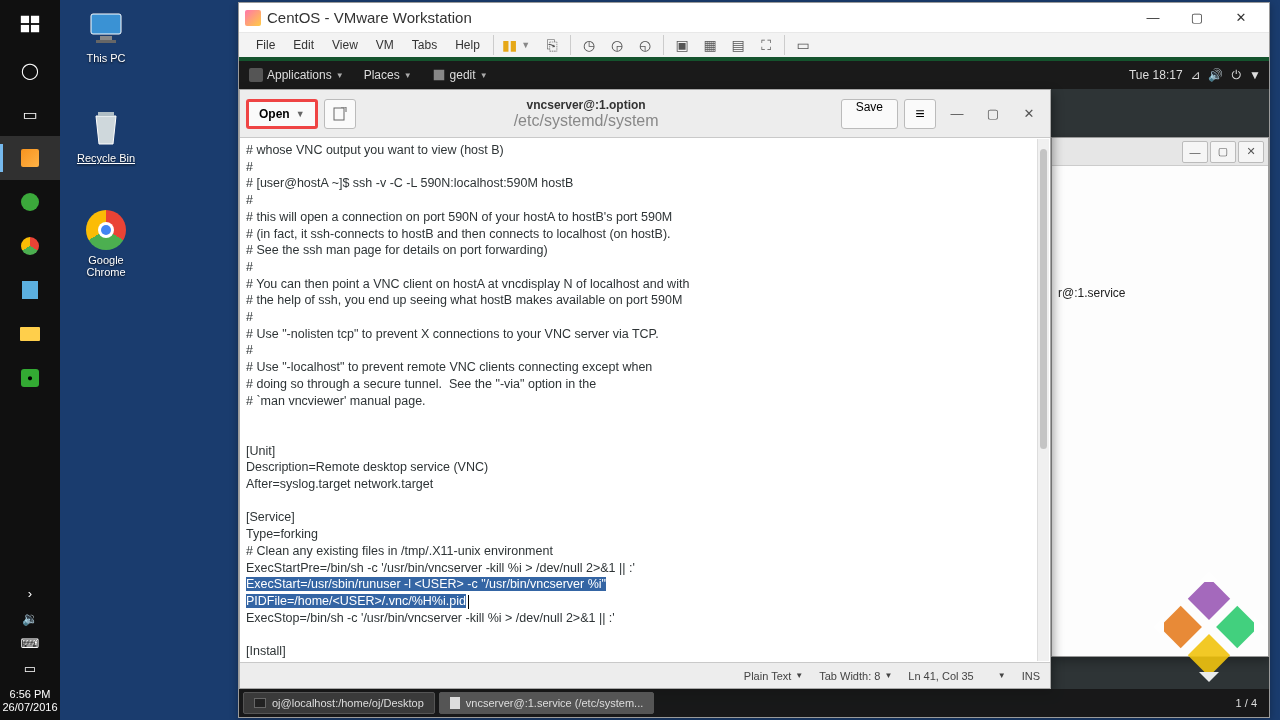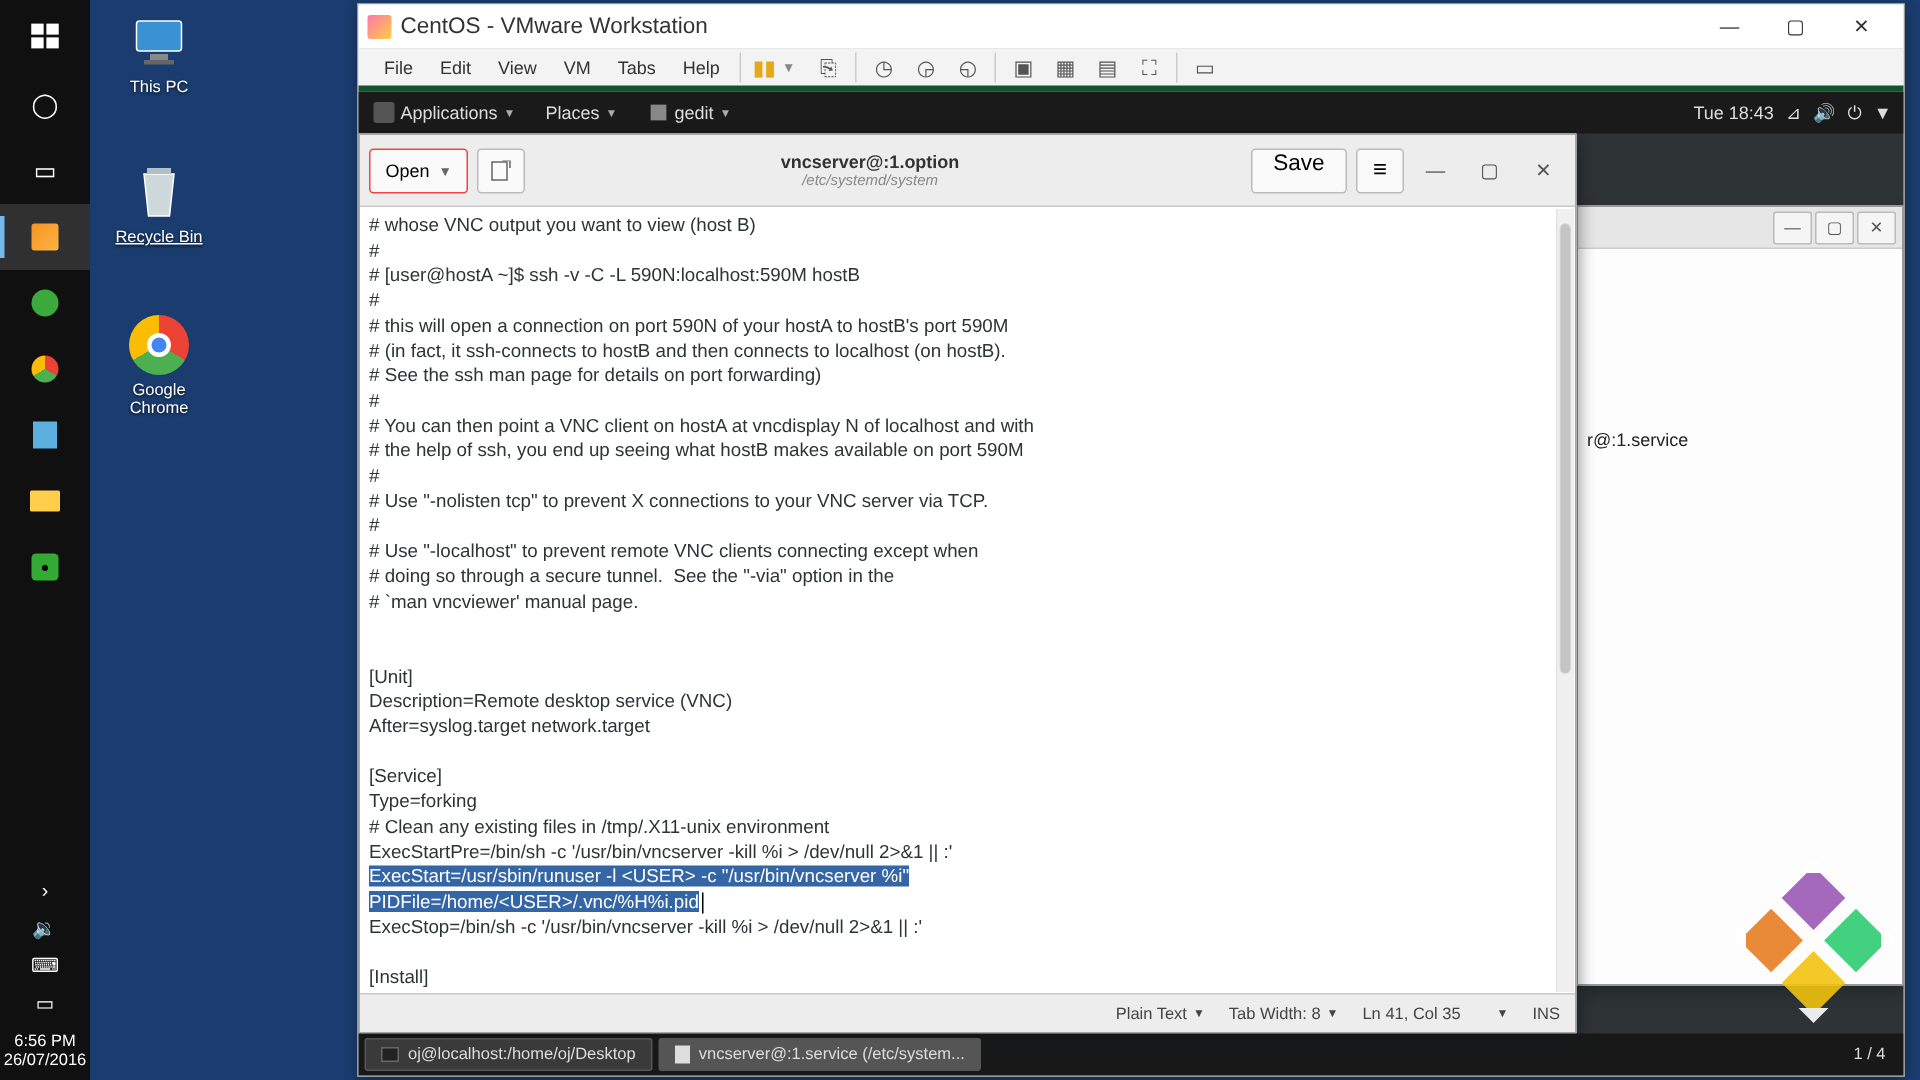--- a/index.html
+++ b/index.html
@@ -44,26 +44,26 @@
 .gnome-top .gitem { padding: 0 10px; height:28px; display:flex; align-items:center; gap:4px; cursor:pointer;}
 .gnome-top .gitem .gcaret { font-size:8px; color:#aaa;}
 .gnome-top .gitem.app { font-weight:400;}
 .gnome-top .gright { margin-left:auto; display:flex; align-items:center; gap:8px; padding-right:8px;}
 .gnome-top .gright span { font-size:12px;}
 .gicon-sm { width:14px; height:14px; display:inline-block;}
 
 
 .gedit { position: absolute; left: 0; top: 28px; width: 812px; height: calc(100% - 56px); background: #fff; border: 1px solid #a7a7a7; display:flex; flex-direction:column; box-shadow: 2px 4px 10px rgba(0,0,0,.4);}
 .gedit-hdr { height: 48px; background: #ededed; border-bottom:1px solid #c9c9c9; display:flex; align-items:center; padding:0 6px; gap:6px;}
-.gedit-open { height:30px; padding:0 10px; background:#fafafa; border:1px solid #ef4444; border-radius:3px; display:flex; align-items:center; gap:6px; cursor:pointer; font-size:12px;}
+.gedit-open { height:30px; padding:0 10px; background:#fafafa; border:3px solid #ef4444; border-radius:3px; display:flex; align-items:center; gap:6px; cursor:pointer; font-size:12px;font-weight:bold;}
 .gedit-newtab { width:32px; height:30px; background:#fafafa; border:1px solid #bbb; border-radius:3px; display:flex; align-items:center; justify-content:center; cursor:pointer;}
 .gedit-titlewrap { flex:1; text-align:center; }
 .gedit-titlewrap .t1 { font-size:12px; font-weight:600; color:#333;}
-.gedit-titlewrap .t2 { font-size:10px; color:#888;font-style:italic;}
-.gedit-save { height:30px; padding:0 14px; background:#fafafa; border:1px solid #bbb; border-radius:3px; cursor:pointer; font-size:15px;margin-left:24px;}
+.gedit-titlewrap .t2 { font-size:16px; color:#888;}
+.gedit-save { height:30px; padding:0 14px; background:#fafafa; border:1px solid #bbb; border-radius:3px; cursor:pointer; font-size:12px;margin-left:24px;}
 .gedit-hmbg { width:32px; height:30px; background:#fafafa; border:1px solid #bbb; border-radius:3px; display:flex; align-items:center; justify-content:center; cursor:pointer;}
 .gedit-winbtn { width:30px; height:30px; display:flex; align-items:center; justify-content:center; cursor:pointer; color:#555; font-size:13px;}
 .gedit-body { flex:1; overflow:auto; background:#fff; padding: 4px 0; font-family: "DejaVu Sans Mono","Courier New",monospace; font-size: 12.5px; line-height: 16.7px; color:#2e3436; white-space:pre; }
 .gedit-body .line { padding: 0 6px; }
 .gedit-body .sel { background:#3465a4; color:#fff; }
 .gedit-body .cursor { display:inline-block; width:1px; height:14px; background:#000; vertical-align:middle; margin-left:2px;}
 .gedit-status { height: 26px; background:#ededed; border-top:1px solid #c9c9c9; display:flex; align-items:center; padding:0 10px; font-size:11px; color:#444; gap:16px;}
 .gedit-status .st-drop { cursor:pointer; display:flex; align-items:center; gap:4px;}
 .gedit-status .spacer { flex:1; }
 .scrollbar-v { position:absolute; right:1px; top:49px; bottom:27px; width:12px; background:#f0f0f0; border-left:1px solid #ddd;}
@@ -216,21 +216,21 @@
           <span class="gcaret">▼</span>
         </div>
       <div class="gitem app">
         <svg class="gicon-sm" viewBox="0 0 16 16">
             <rect x="2" y="2" width="12" height="12" fill="#888"></rect>
           </svg>
         <span>gedit</span>
           <span class="gcaret">▼</span>
       </div>
       <div class="gright">
-        <span>Tue 18:43</span>
+        <span>Tue 18:17</span>
         <span>⊿</span>
         <span>🔊</span>
         <span>⏻</span>
         <span class="gcaret">▼</span>
       </div>
     </div>
 
     <div class="terminal">
       <div class="terminal-title">
         <div class="twbtn">—</div>

